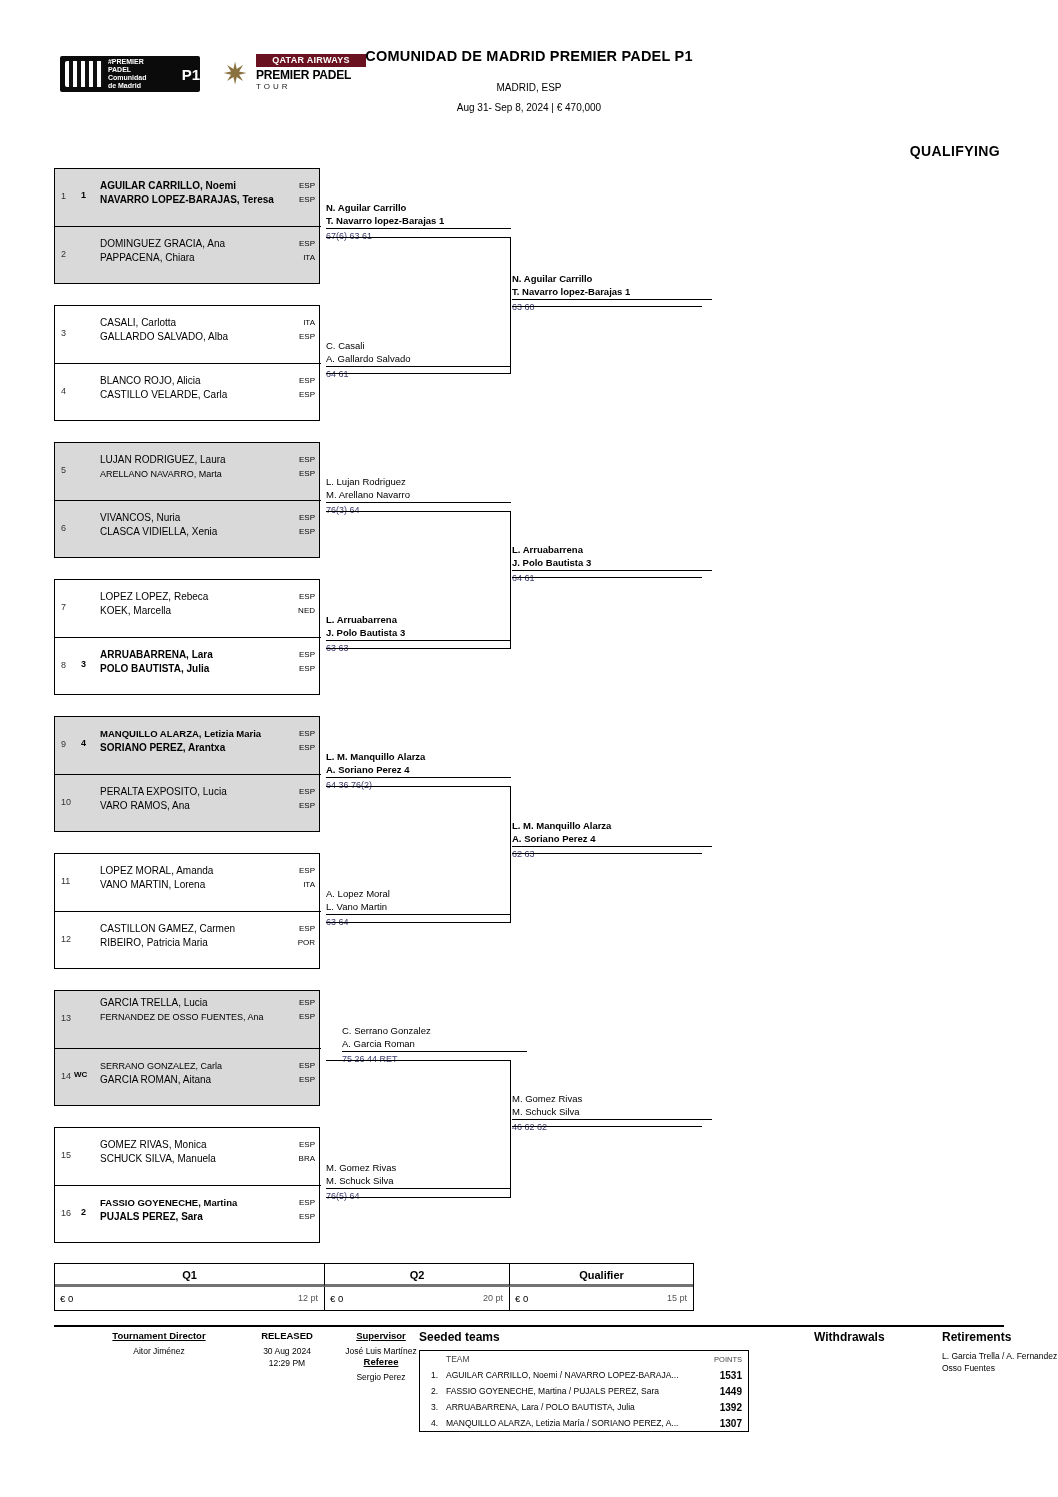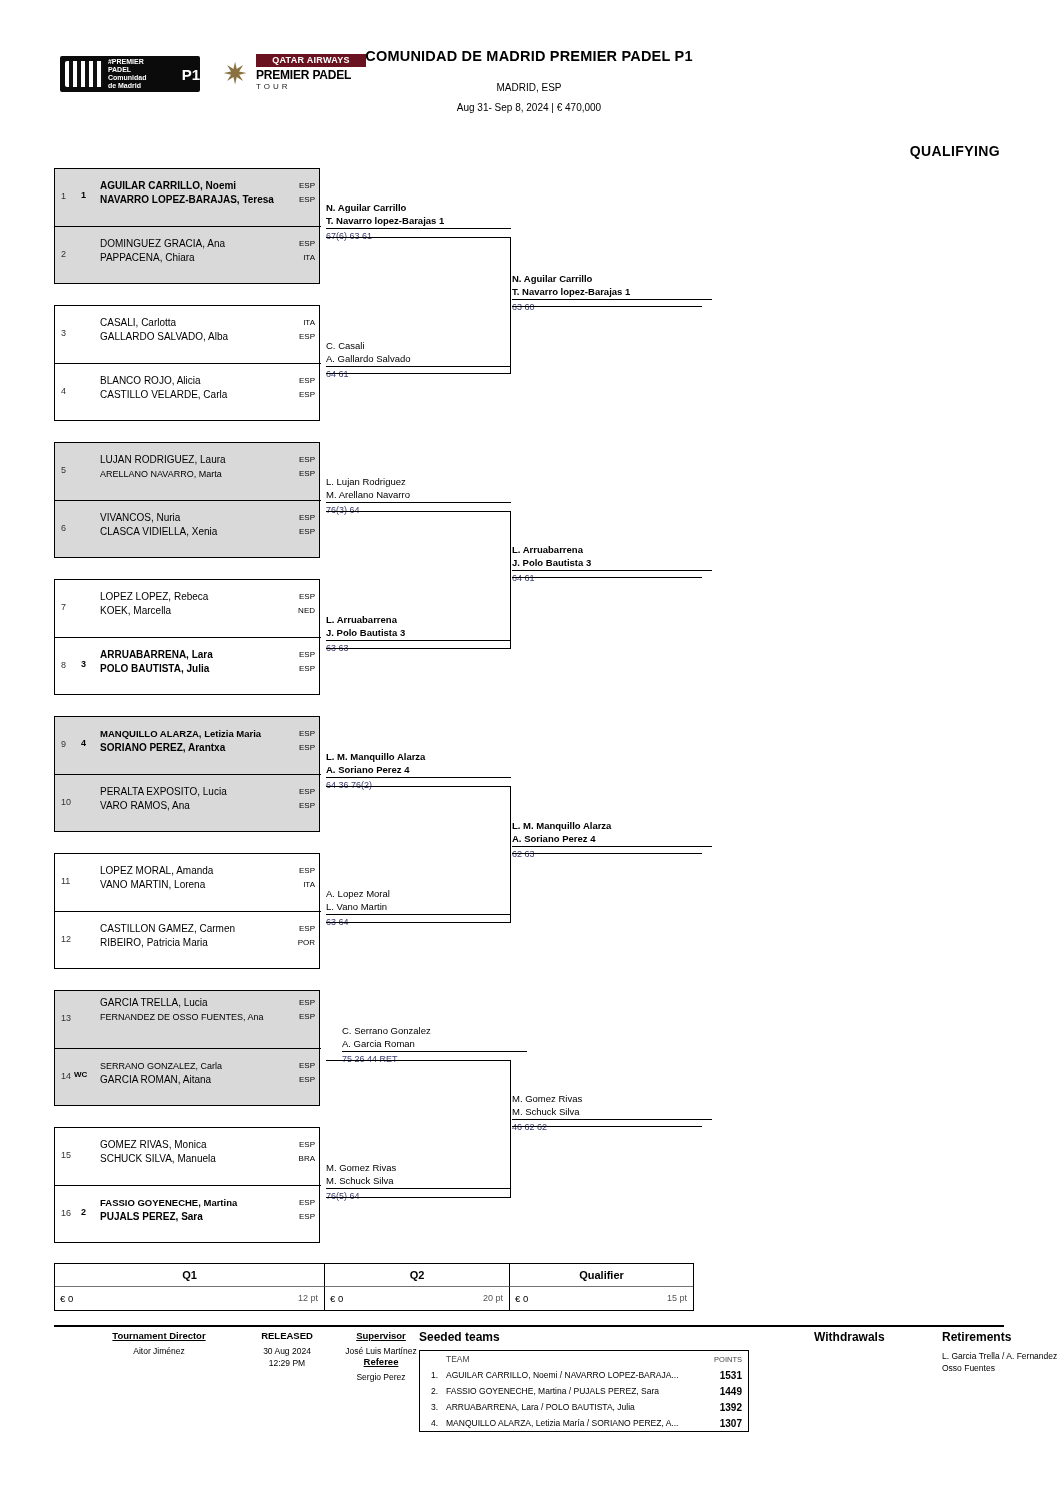--- a/index.html
+++ b/index.html
@@ -54,21 +54,21 @@
   .lineV{position:absolute;border-left:1px solid #000;}
 
   
   .prize{position:absolute;left:54px;top:1263px;width:640px;border:1px solid #000;box-sizing:border-box;}
   .prize .row{display:flex;height:23px;}
   .prize .cell{border-right:1px solid #000;box-sizing:border-box;position:relative;}
   .prize .cell:last-child{border-right:none;}
   .prize .c1{width:270px;}
   .prize .c2{width:185px;}
   .prize .c3{width:183px;}
-  .prize .hdr{font-size:11px;font-weight:bold;text-align:center;line-height:23px;border-bottom:1px solid #737373;}
+  .prize .hdr{font-size:11px;font-weight:bold;text-align:center;line-height:23px;border-bottom:3px solid #737373;}
   .prize .val{font-size:9.5px;line-height:23px;padding-left:5px;}
   .prize .pts{position:absolute;right:6px;top:0;font-size:9px;color:#555;line-height:23px;}
 
   
   .footrule{position:absolute;left:54px;top:1325px;width:950px;border-top:2px solid #000;}
   .foot{position:absolute;left:54px;top:1330px;width:950px;font-size:9px;}
   .fcol{position:absolute;text-align:center;}
   .fhdr{font-weight:bold;font-size:9.5px;text-decoration:underline;}
   .fhdr.nound{text-decoration:none;}
   .fsub{margin-top:5px;font-size:8.5px;}

